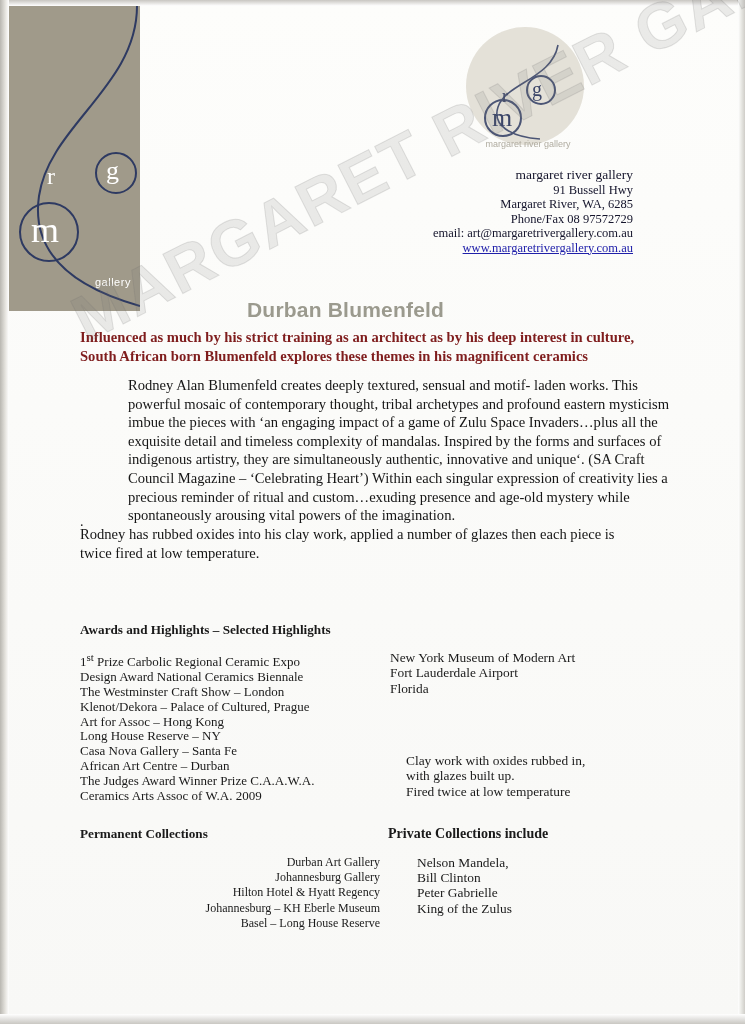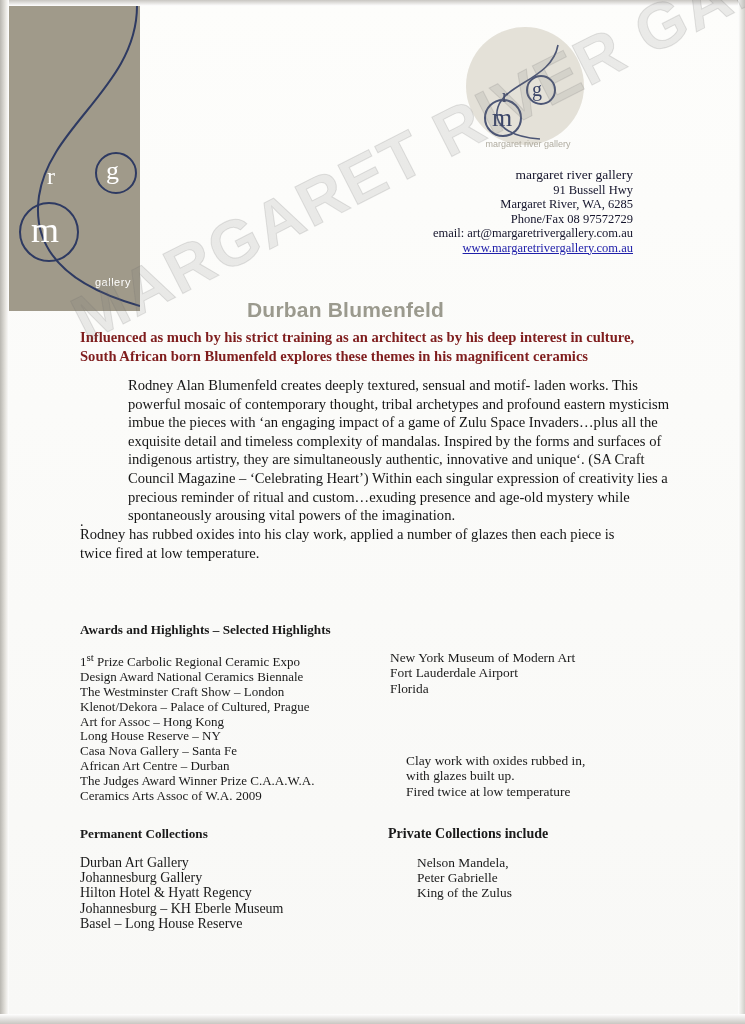--- a/index.html
+++ b/index.html
@@ -231,22 +231,23 @@
     left: 80px;
     top: 826px;
     font-size: 13.2px;
     font-weight: bold;
   }
   .permanent-list {
     position: absolute;
     left: 80px;
     top: 855px;
     width: 300px;
-    font-size: 14px;
+    font-size: 12px;
     line-height: 15.2px;
+    text-align: right;
   }
   .h-private {
     position: absolute;
     left: 388px;
     top: 826px;
     font-size: 14px;
     font-weight: bold;
   }
   .private-list {
     position: absolute;
@@ -357,18 +358,19 @@
     <div>Durban Art Gallery</div>
     <div>Johannesburg Gallery</div>
     <div>Hilton Hotel &amp; Hyatt Regency</div>
     <div>Johannesburg – KH Eberle Museum</div>
     <div>Basel – Long House Reserve</div>
   </div>
 
   <div class="h-private">Private Collections include</div>
   <div class="private-list">
     <div>Nelson Mandela,</div>
+    <div>Bill Clinton</div>
     <div>Peter Gabrielle</div>
     <div> King of the Zulus</div>
   </div>
 
   <div class="watermark">MARGARET RIVER GALLERY</div>
 </div>
 
 </body></html>

